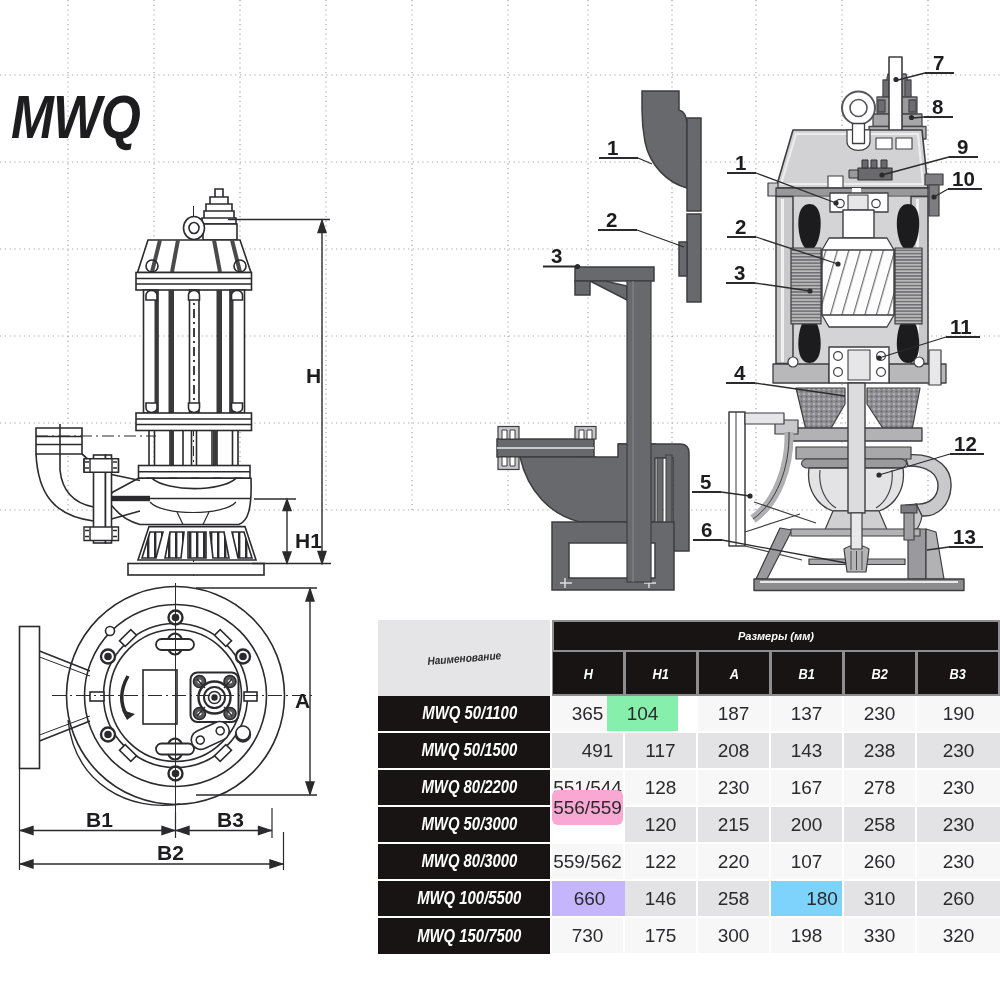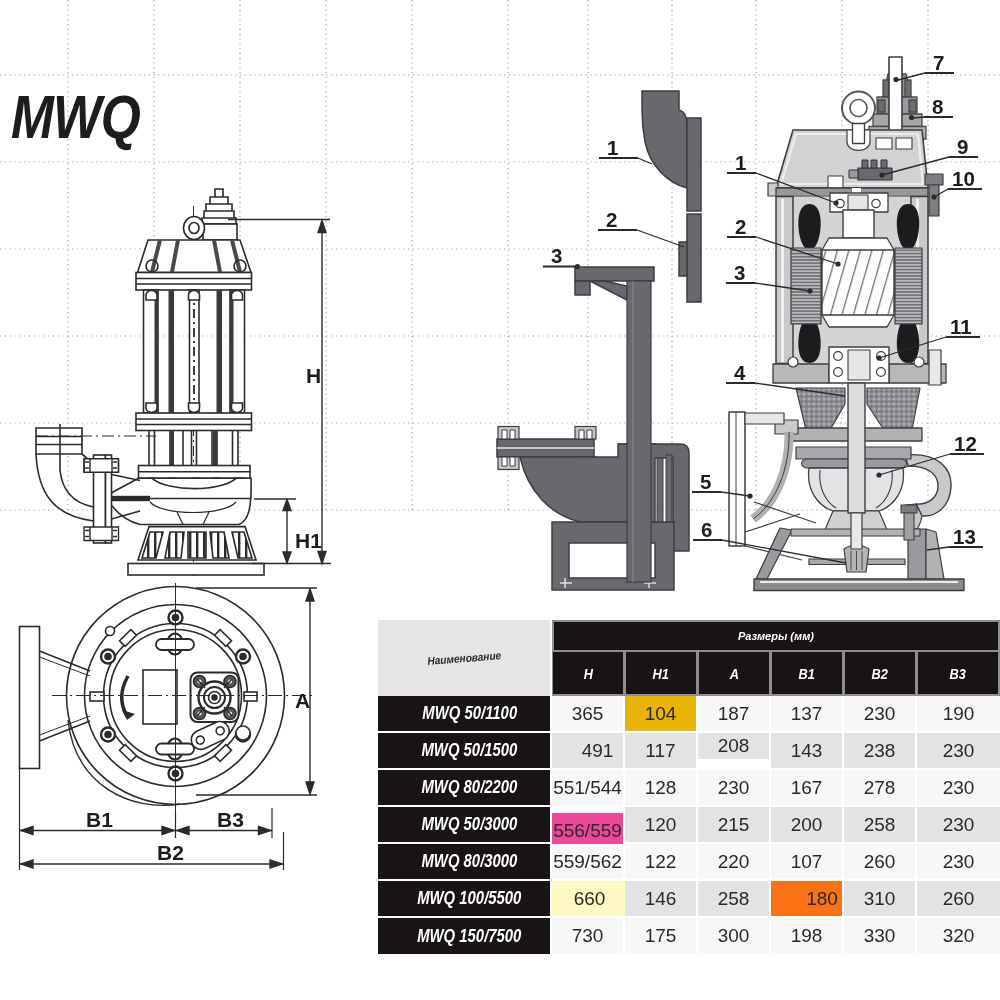--- a/index.html
+++ b/index.html
@@ -466,68 +466,68 @@
 <div class="sub" style="left:467px;width:70px;">
         <span>B2</span>
       </div>
 <div class="sub" style="left:540px;width:80px;">
         <span>B3</span>
       </div>
 <div class="lab" style="top:76px;height:35px;">
         <span>MWQ 50/1100</span>
       </div>
 <div class="num" style="left:174px;top:76px;width:71px;height:35px;background:#f7f7f8;">365</div>
-<div class="num" style="left:247px;top:76px;width:71px;height:35px;background:#eab308;text-align:right;">104</div>
+<div class="num" style="left:229px;top:76px;width:71px;height:35px;background:#86efac;text-align:right;">104</div>
 <div class="num" style="left:320px;top:76px;width:71px;height:35px;background:#f7f7f8;">187</div>
 <div class="num" style="left:393px;top:76px;width:71px;height:35px;background:#f7f7f8;">137</div>
 <div class="num" style="left:466px;top:76px;width:71px;height:35px;background:#f7f7f8;">230</div>
 <div class="num" style="left:539px;top:76px;width:83px;height:35px;background:#f7f7f8;">190</div>
 <div class="lab" style="top:113px;height:35px;">
         <span>MWQ 50/1500</span>
       </div>
 <div class="num" style="left:174px;top:113px;width:71px;height:35px;background:#e3e3e5;padding-left:20px;">491</div>
 <div class="num" style="left:247px;top:113px;width:71px;height:35px;background:#e3e3e5;">117</div>
-<div class="num" style="left:320px;top:113px;width:71px;height:26px;background:#e3e3e5;">208</div>
+<div class="num" style="left:320px;top:113px;width:71px;height:35px;background:#e3e3e5;">208</div>
 <div class="num" style="left:393px;top:113px;width:71px;height:35px;background:#e3e3e5;">143</div>
 <div class="num" style="left:466px;top:113px;width:71px;height:35px;background:#e3e3e5;">238</div>
 <div class="num" style="left:539px;top:113px;width:83px;height:35px;background:#e3e3e5;">230</div>
 <div class="lab" style="top:150px;height:35px;">
         <span>MWQ 80/2200</span>
       </div>
 <div class="num" style="left:174px;top:150px;width:71px;height:35px;background:#f7f7f8;">551/544</div>
 <div class="num" style="left:247px;top:150px;width:71px;height:35px;background:#f7f7f8;">128</div>
 <div class="num" style="left:320px;top:150px;width:71px;height:35px;background:#f7f7f8;">230</div>
 <div class="num" style="left:393px;top:150px;width:71px;height:35px;background:#f7f7f8;">167</div>
 <div class="num" style="left:466px;top:150px;width:71px;height:35px;background:#f7f7f8;">278</div>
 <div class="num" style="left:539px;top:150px;width:83px;height:35px;background:#f7f7f8;">230</div>
 <div class="lab" style="top:187px;height:35px;">
         <span>MWQ 50/3000</span>
       </div>
-<div class="num" style="left:174px;top:193px;width:71px;height:35px;background:#ec4899;">556/559</div>
+<div class="num" style="left:174px;top:170px;width:71px;height:35px;background:#f9a8d4;border-radius:6px;">556/559</div>
 <div class="num" style="left:247px;top:187px;width:71px;height:35px;background:#e3e3e5;">120</div>
 <div class="num" style="left:320px;top:187px;width:71px;height:35px;background:#e3e3e5;">215</div>
 <div class="num" style="left:393px;top:187px;width:71px;height:35px;background:#e3e3e5;">200</div>
 <div class="num" style="left:466px;top:187px;width:71px;height:35px;background:#e3e3e5;">258</div>
 <div class="num" style="left:539px;top:187px;width:83px;height:35px;background:#e3e3e5;">230</div>
 <div class="lab" style="top:224px;height:35px;">
         <span>MWQ 80/3000</span>
       </div>
 <div class="num" style="left:174px;top:224px;width:71px;height:35px;background:#f7f7f8;">559/562</div>
 <div class="num" style="left:247px;top:224px;width:71px;height:35px;background:#f7f7f8;">122</div>
 <div class="num" style="left:320px;top:224px;width:71px;height:35px;background:#f7f7f8;">220</div>
 <div class="num" style="left:393px;top:224px;width:71px;height:35px;background:#f7f7f8;">107</div>
 <div class="num" style="left:466px;top:224px;width:71px;height:35px;background:#f7f7f8;">260</div>
 <div class="num" style="left:539px;top:224px;width:83px;height:35px;background:#f7f7f8;">230</div>
 <div class="lab" style="top:261px;height:35px;">
         <span>MWQ 100/5500</span>
       </div>
-<div class="num" style="left:174px;top:261px;width:75px;height:35px;background:#fef9c3;">660</div>
+<div class="num" style="left:174px;top:261px;width:75px;height:35px;background:#c4b5fd;">660</div>
 <div class="num" style="left:247px;top:261px;width:71px;height:35px;background:#e3e3e5;">146</div>
 <div class="num" style="left:320px;top:261px;width:71px;height:35px;background:#e3e3e5;">258</div>
-<div class="num" style="left:393px;top:261px;width:71px;height:35px;background:#f97316;padding-left:31px;">180</div>
+<div class="num" style="left:393px;top:261px;width:71px;height:35px;background:#7dd3fc;padding-left:31px;">180</div>
 <div class="num" style="left:466px;top:261px;width:71px;height:35px;background:#e3e3e5;">310</div>
 <div class="num" style="left:539px;top:261px;width:83px;height:35px;background:#e3e3e5;">260</div>
 <div class="lab" style="top:298px;height:36px;">
         <span>MWQ 150/7500</span>
       </div>
 <div class="num" style="left:174px;top:298px;width:71px;height:35px;background:#f7f7f8;">730</div>
 <div class="num" style="left:247px;top:298px;width:71px;height:35px;background:#f7f7f8;">175</div>
 <div class="num" style="left:320px;top:298px;width:71px;height:35px;background:#f7f7f8;">300</div>
 <div class="num" style="left:393px;top:298px;width:71px;height:35px;background:#f7f7f8;">198</div>
 <div class="num" style="left:466px;top:298px;width:71px;height:35px;background:#f7f7f8;">330</div>

